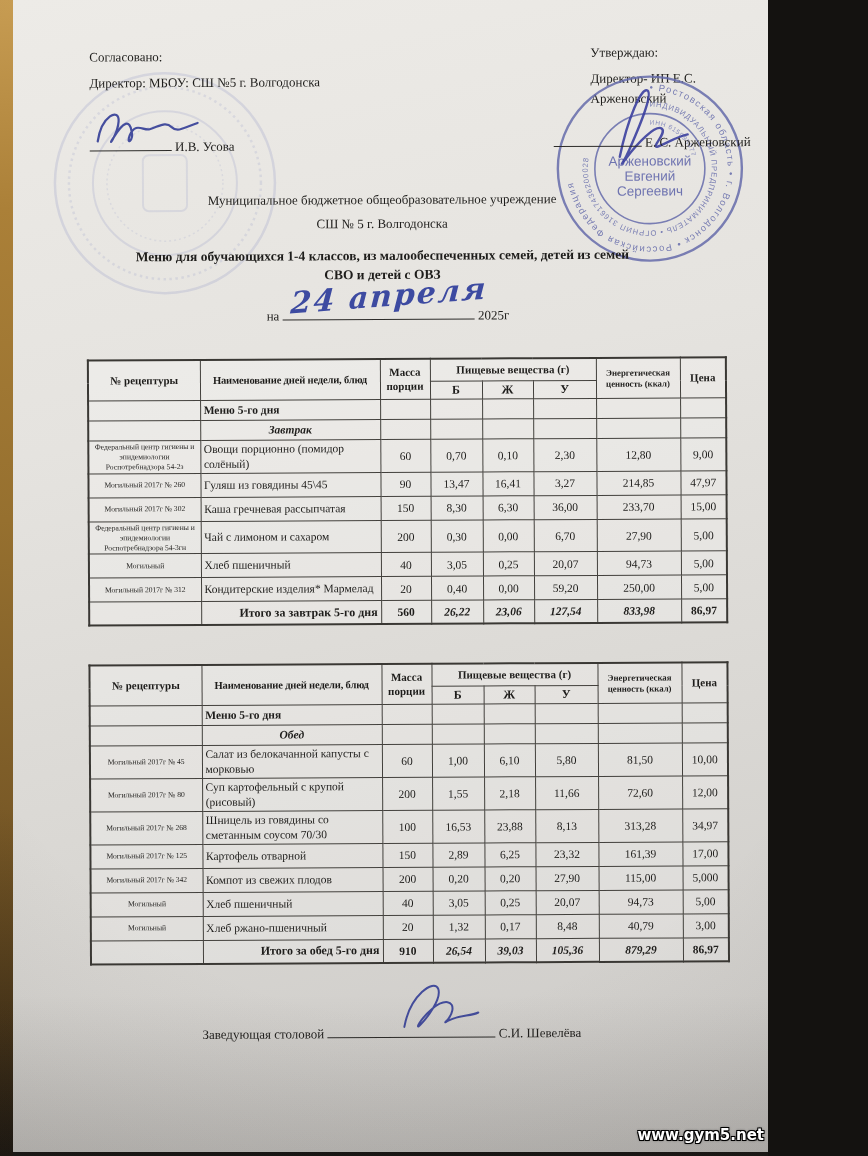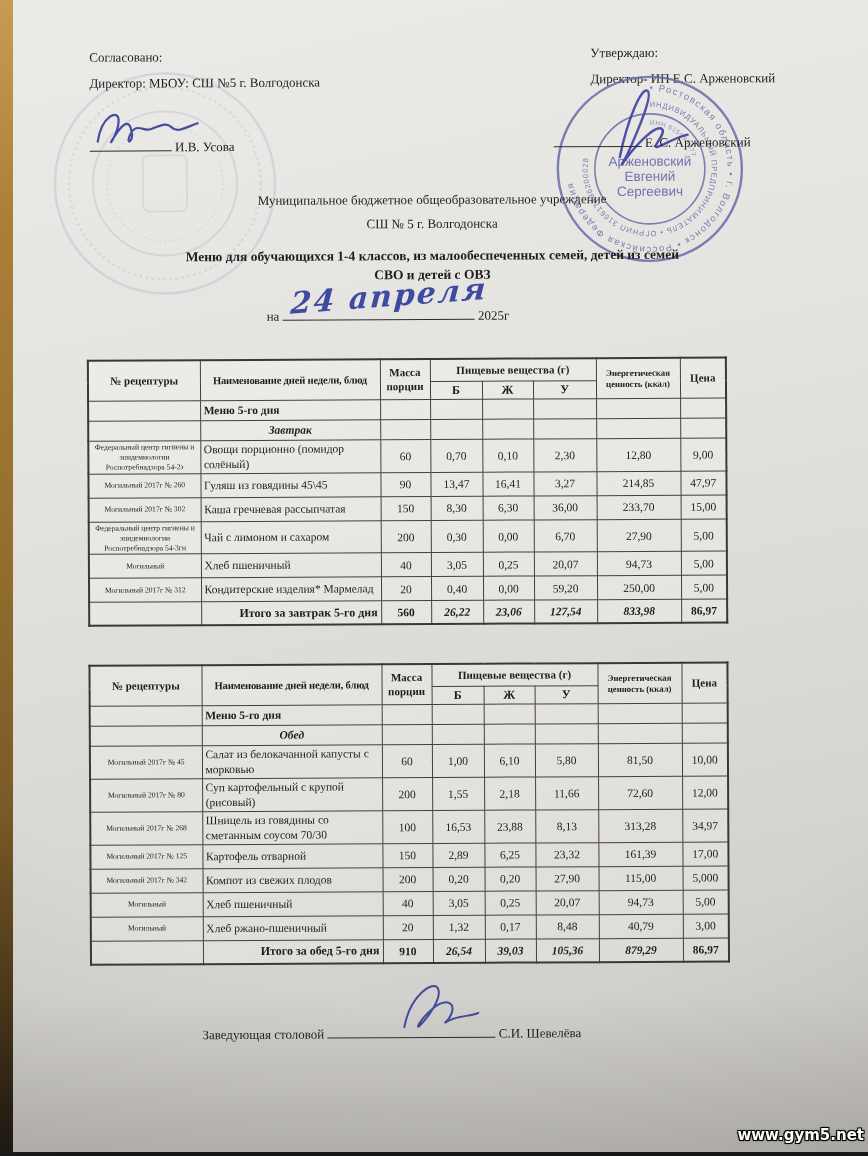--- a/index.html
+++ b/index.html
@@ -1,16 +1,16 @@
 <!DOCTYPE html>
 <html><head>
 <meta charset="utf-8">
 <style>
   html,body{margin:0;padding:0;background:#141210;}
-  .photo{position:relative;width:868px;height:1156px;overflow:hidden;background:#141210;
+  .photo{position:relative;width:768px;height:1156px;overflow:hidden;background:#141210;
          font-family:"Liberation Serif","DejaVu Serif",serif;color:#1e1d1b;}
   .wood{position:absolute;left:0;top:0;width:13px;height:100%;
         background:linear-gradient(180deg,#c79c52 0%,#ab8038 18%,#96702f 45%,#7a5a27 70%,#463317 88%,#17120c 100%);}
   .paper{position:absolute;left:12px;top:0;right:0;bottom:4px;
          background:linear-gradient(168deg,#edebe7 0%,#e5e3df 35%,#dad8d4 65%,#cbc9c6 100%);}
   .vignette{position:absolute;inset:0;pointer-events:none;
             background:radial-gradient(ellipse 120% 95% at 52% 35%, rgba(0,0,0,0) 55%, rgba(60,55,50,.10) 85%, rgba(45,42,38,.20) 100%),
                        linear-gradient(180deg, rgba(0,0,0,0) 86%, rgba(40,36,32,.15) 100%);}
   .content{position:absolute;inset:0;transform:rotate(-0.3deg);}
 

